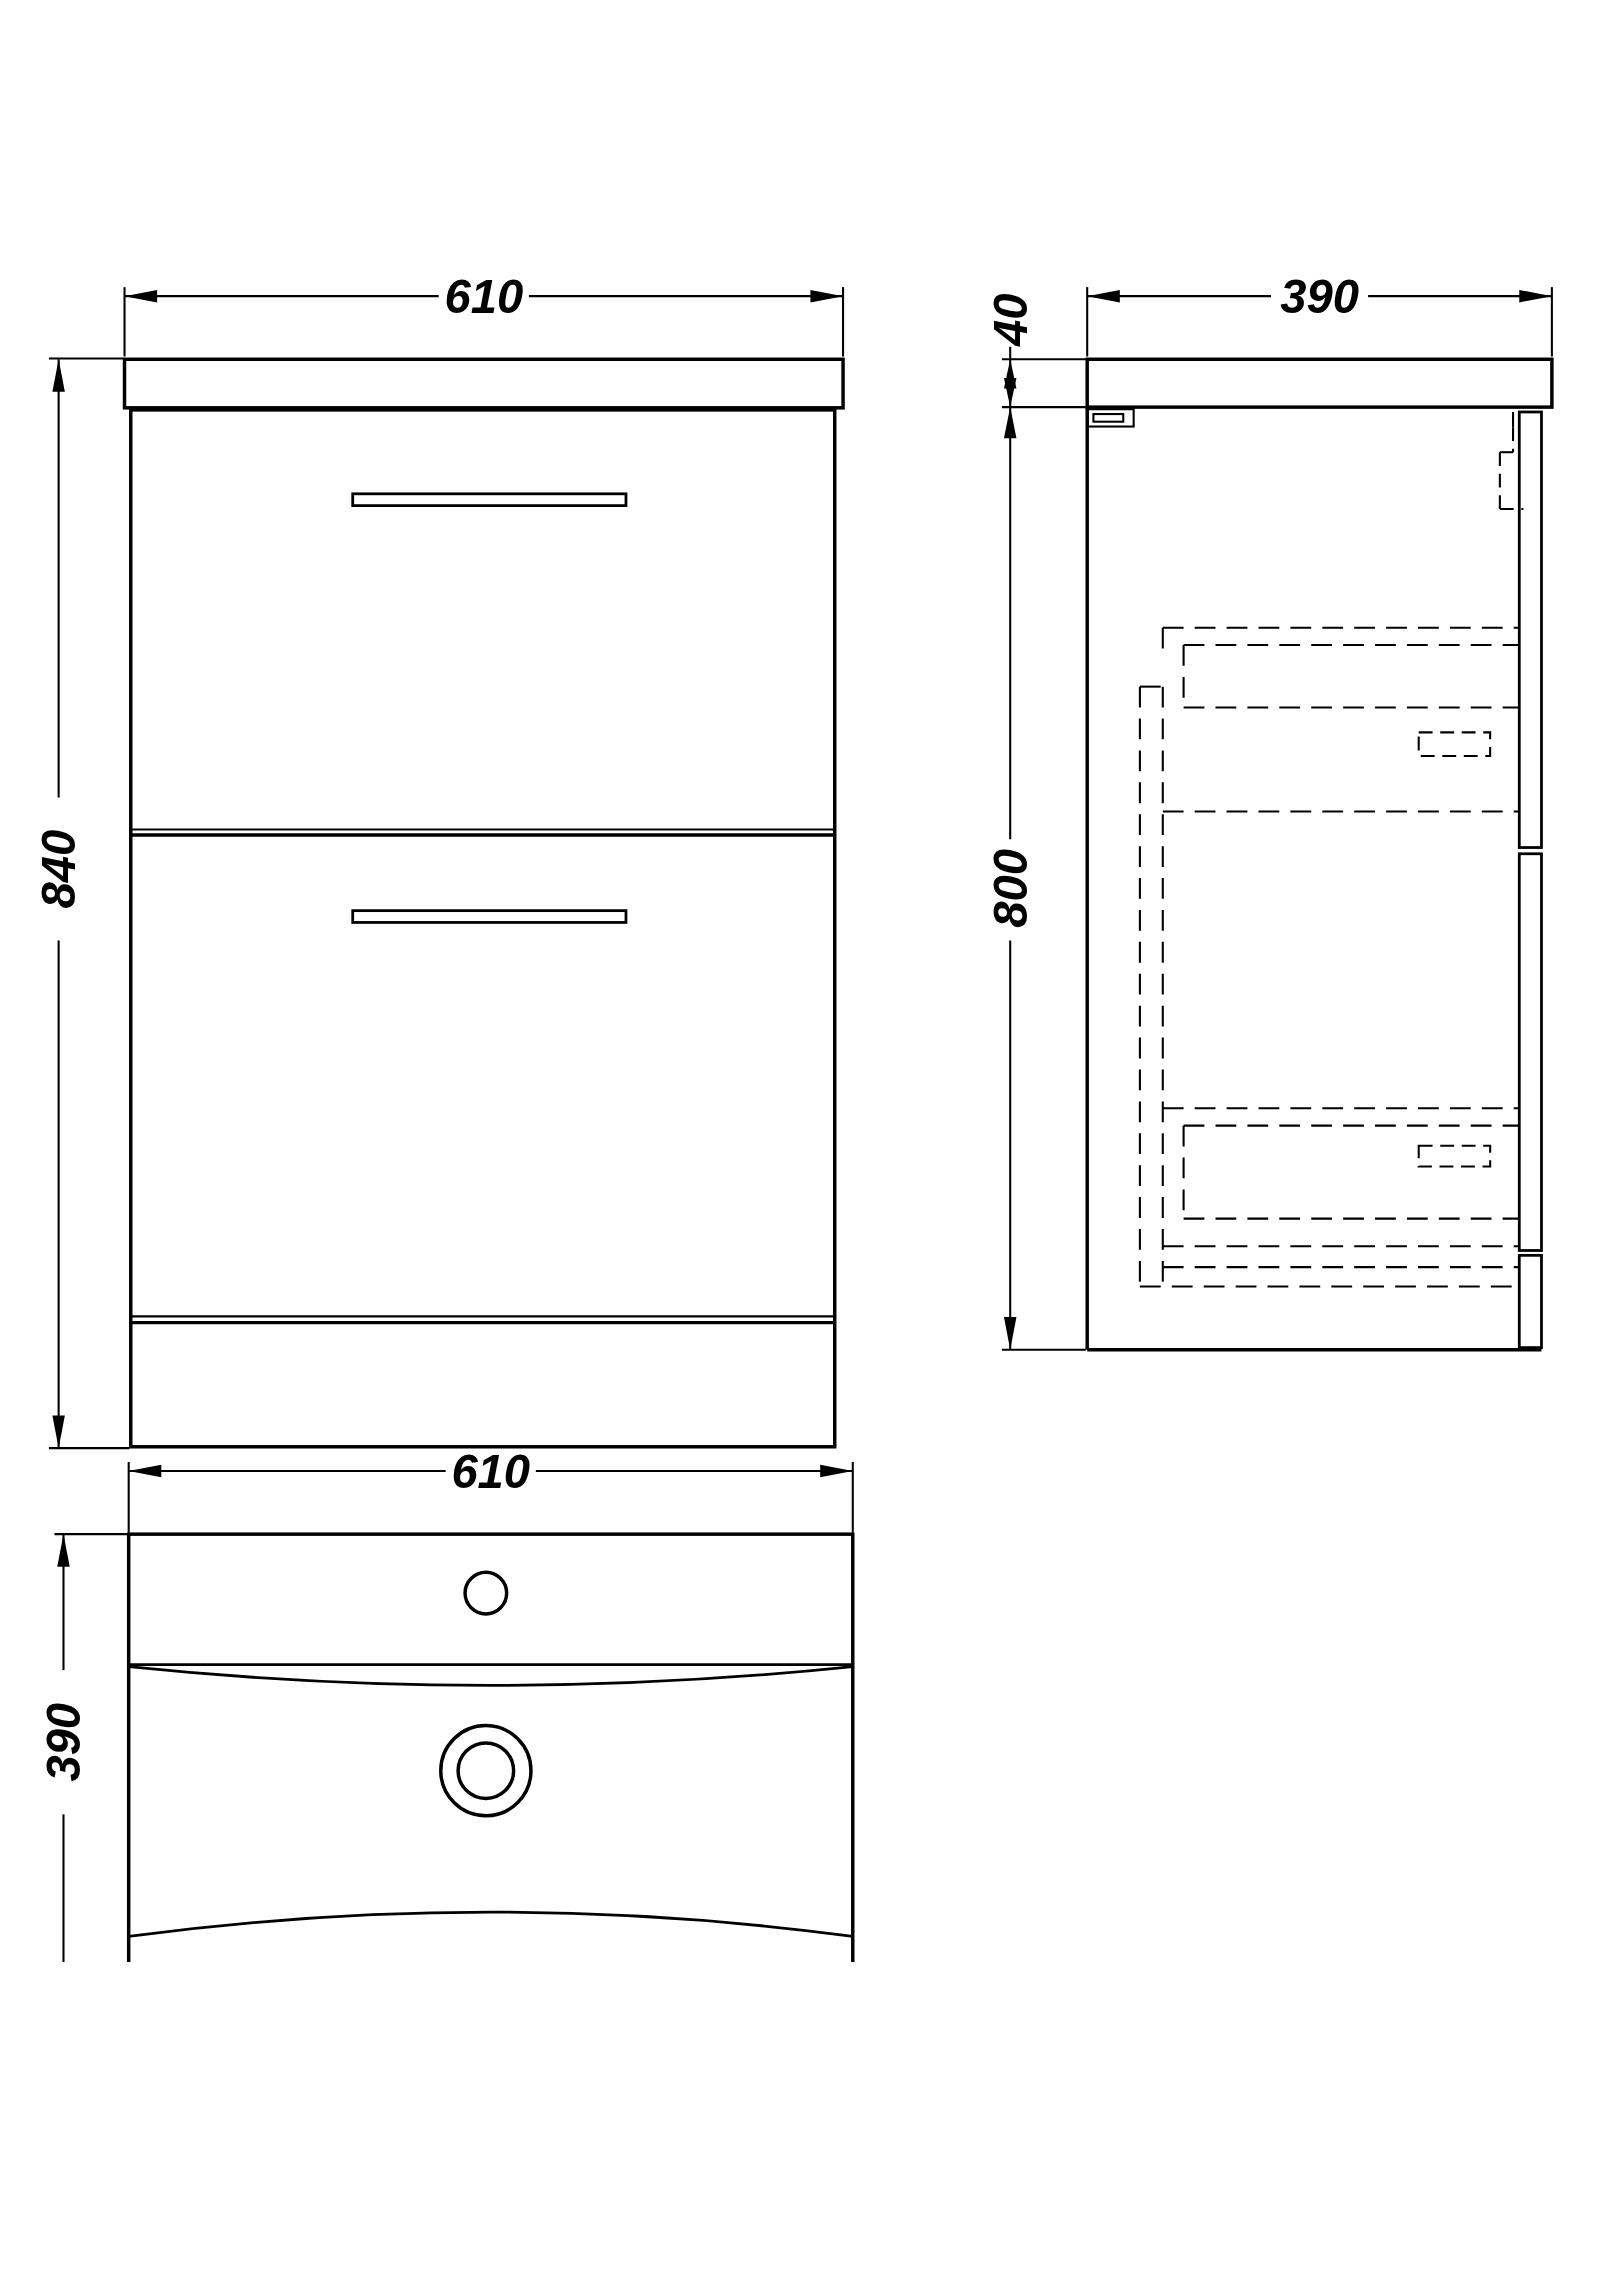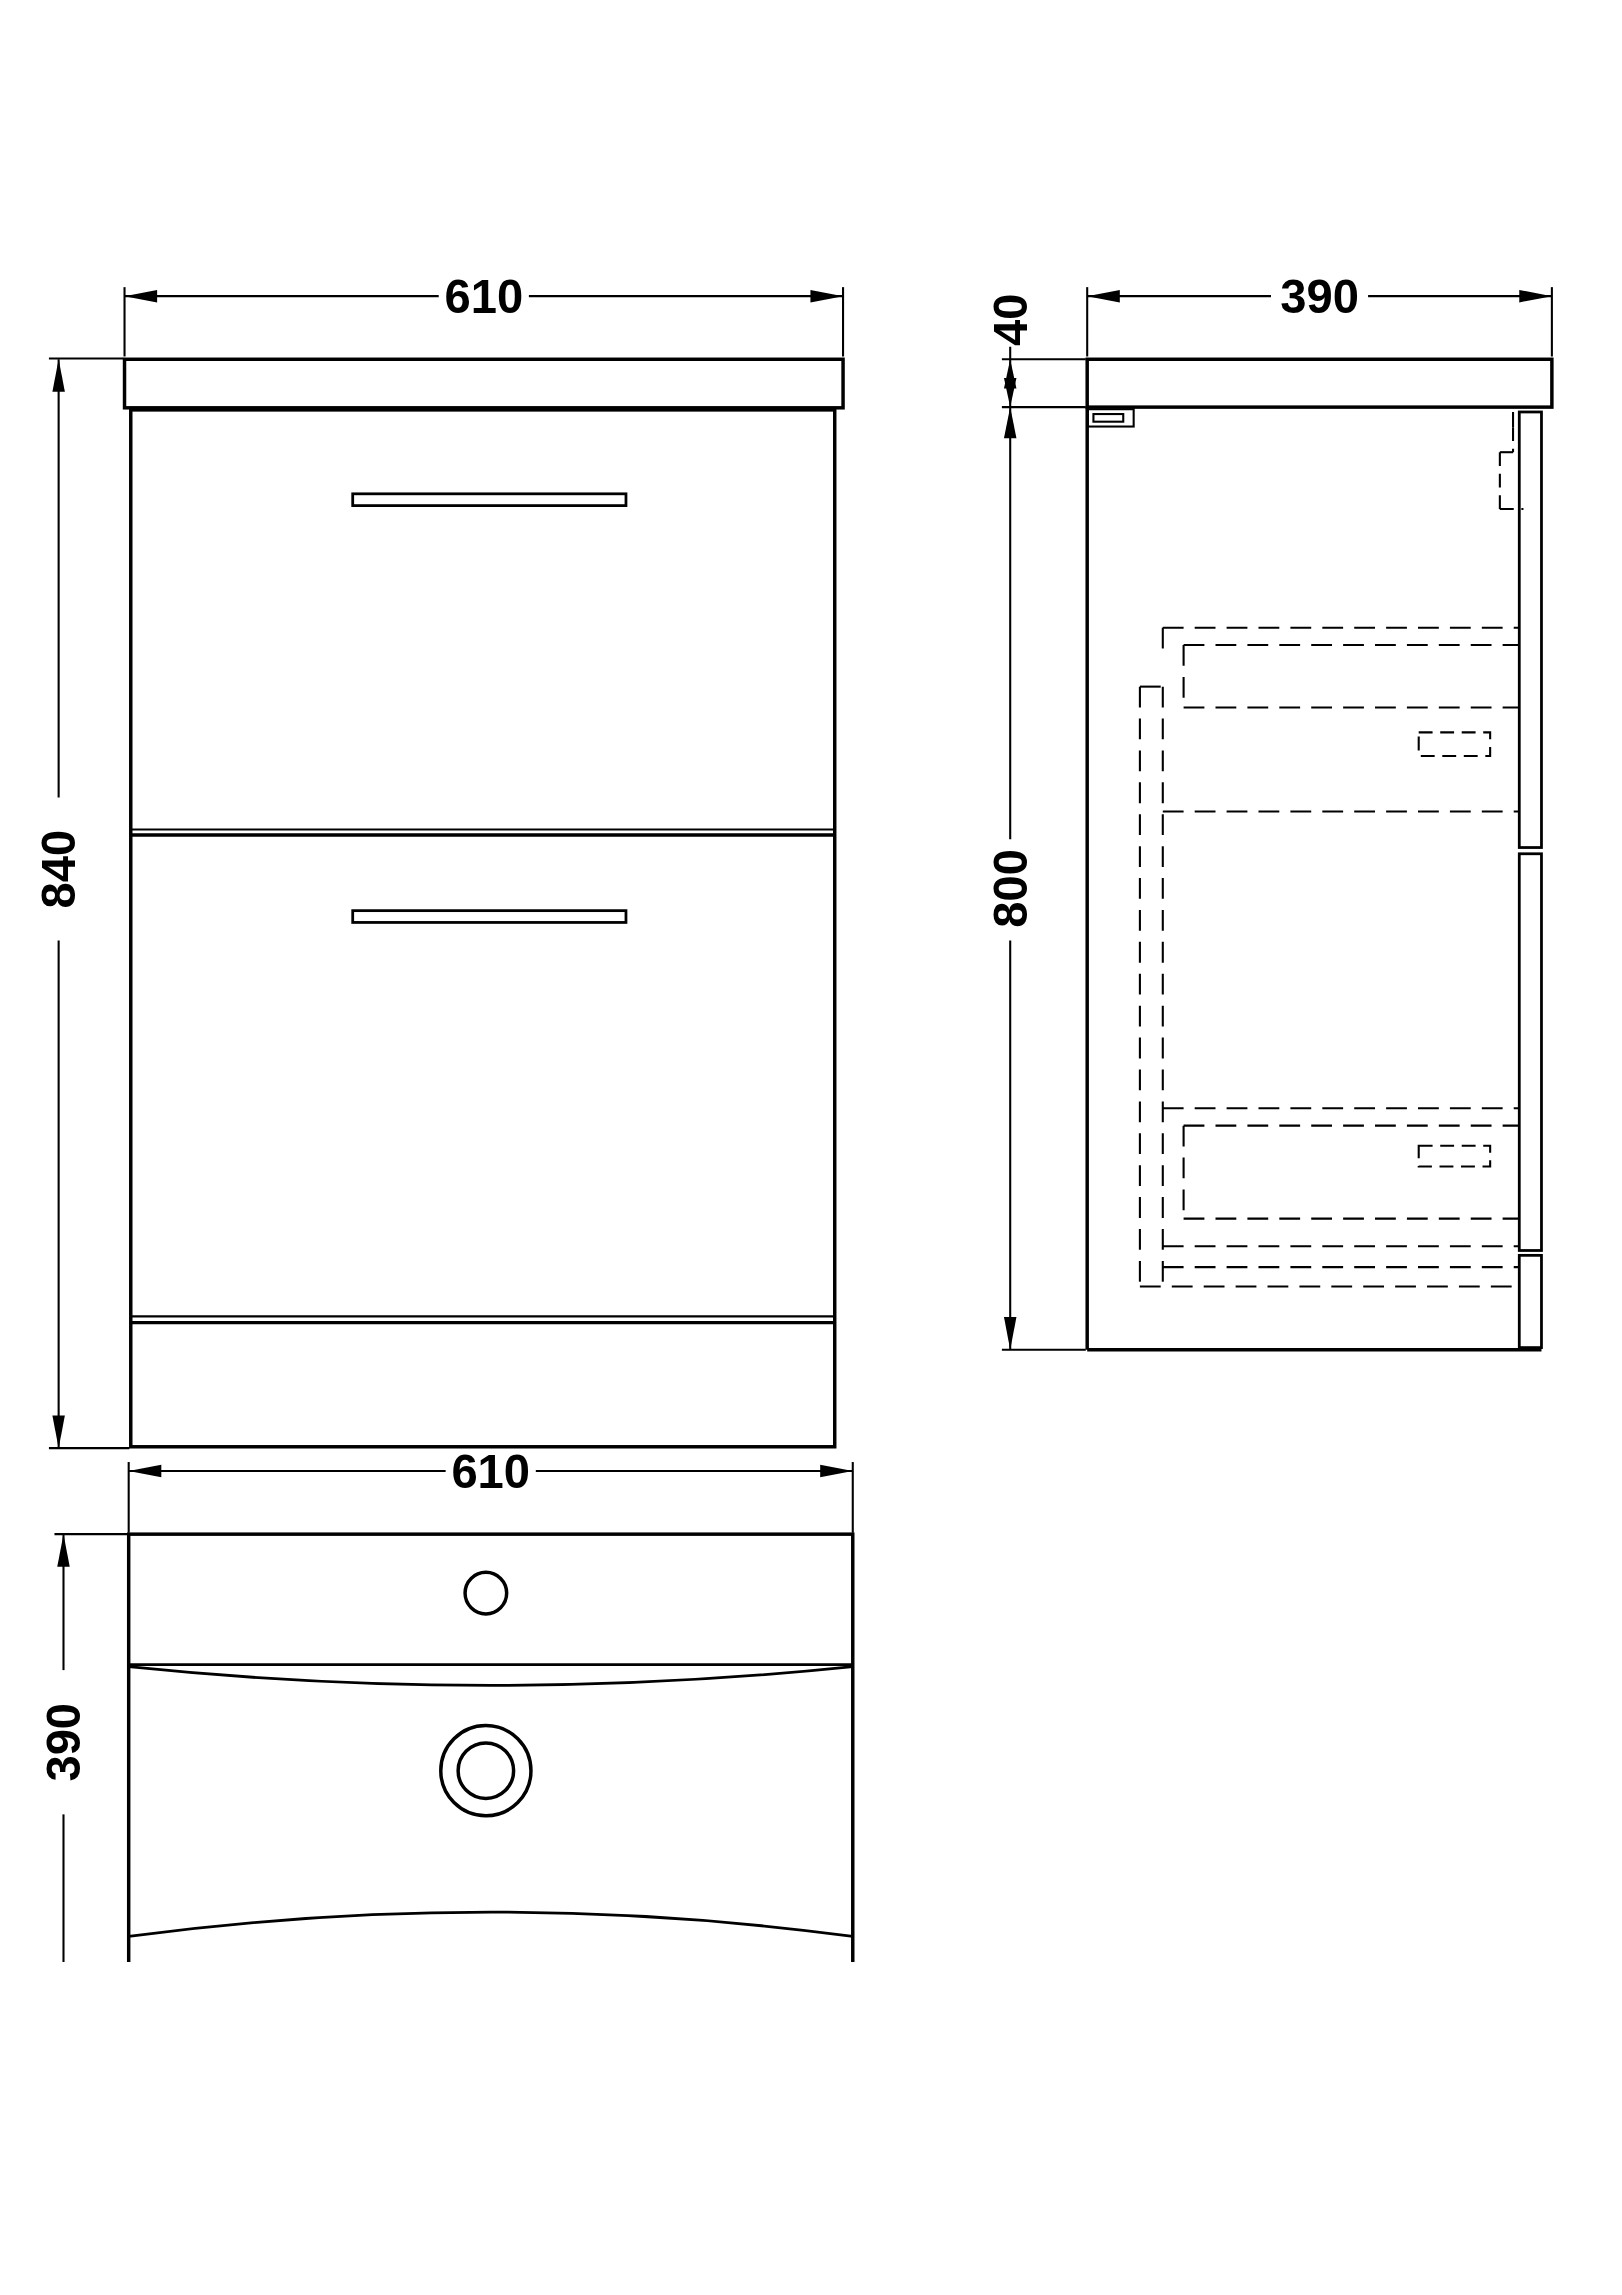--- a/index.html
+++ b/index.html
@@ -6,20 +6,21 @@
     margin: 0;
     padding: 0;
     background: #ffffff;
   }
   .sheet {
     position: relative;
     width: 1623px;
     height: 1962px;
     background: #ffffff;
     font-family: "Liberation Sans", sans-serif;
+    font-style: italic;
   }
   svg { display: block; }
   .outline   { fill: none; stroke: #000; stroke-width: 5; }
   .thin      { fill: none; stroke: #000; stroke-width: 3; }
   .med       { fill: none; stroke: #000; stroke-width: 4; }
   .hidden-ln { fill: none; stroke: #000; stroke-width: 3; stroke-dasharray: 30 16; }
   .hidden-sm { fill: none; stroke: #000; stroke-width: 3; stroke-dasharray: 20 11; }
   .dim       { fill: none; stroke: #000; stroke-width: 3; }
   .arrow     { fill: #000; stroke: none; }
   .dim-text {

